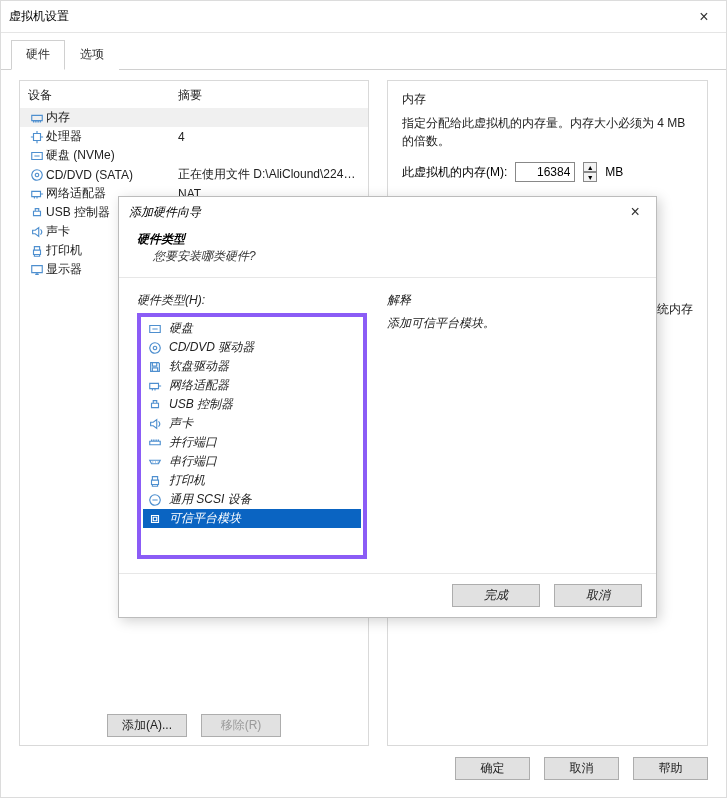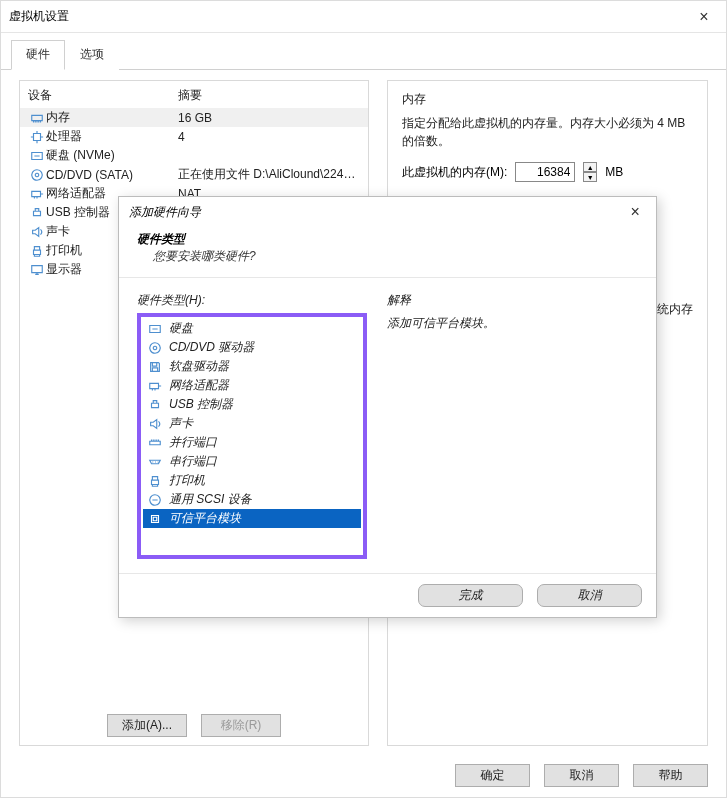--- a/index.html
+++ b/index.html
@@ -147,21 +147,21 @@
       bottom: 60px;
       left: 18px;
       width: 350px;
       display:flex;
       gap:14px;
       justify-content:center;
     }
     .bottom-devbtns .btn { width:80px; }
     .bottom-mainbtns {
       position:absolute;
-      bottom: 10px;
+      bottom: 17px;
       right:18px;
       display:flex;
       gap:14px;
     }
     .btn {
       min-width: 75px;
       height: 23px;
       border: 1px solid #adadad;
       background: #e1e1e1;
       font-size: 12px;
@@ -239,21 +239,21 @@
     .hw-right { flex:1; }
     .hw-right-label { font-size:12px; color:#222; margin-bottom:6px; }
     .hw-right-desc { font-size:12px; color:#222; }
     .modal .m-footer {
       border-top:1px solid #e7e7e7;
       display:flex;
       justify-content:flex-end;
       gap:14px;
       padding: 10px 14px;
     }
-    .modal .m-footer .btn { width:105px;border-radius:7px; }
+    .modal .m-footer .btn { width:88px; }
     
     svg.ico { width:14px; height:14px; }
     svg.ico .st { fill:none; stroke:currentColor; stroke-width:1.3; }
   </style>
 </head>
 <body>
 
 <div class="parent-window">
 
   <div class="title-bar">
@@ -276,21 +276,20 @@
         <span class="col-sum">摘要</span>
       </div>
       <div id="device-rows">
           <div class="device-row selected">
             <span class="icon">
               <svg class="ico" viewBox="0 0 16 16">
                 <path class="st" d="M2 5h12v6H2zM4 11v2M6 11v2M8 11v2M10 11v2M12 11v2"></path>
               </svg>
             </span>
             <span class="dev-label">内存</span>
-            <span class="dev-sum">16 GB</span>
           </div>
           <div class="device-row">
             <span class="icon">
               <svg class="ico" viewBox="0 0 16 16">
                 <path class="st" d="M4 4h8v8H4zM8 1v3M8 12v3M1 8h3M12 8h3"></path>
               </svg>
             </span>
             <span class="dev-label">处理器</span>
             <span class="dev-sum">4</span>
           </div>

